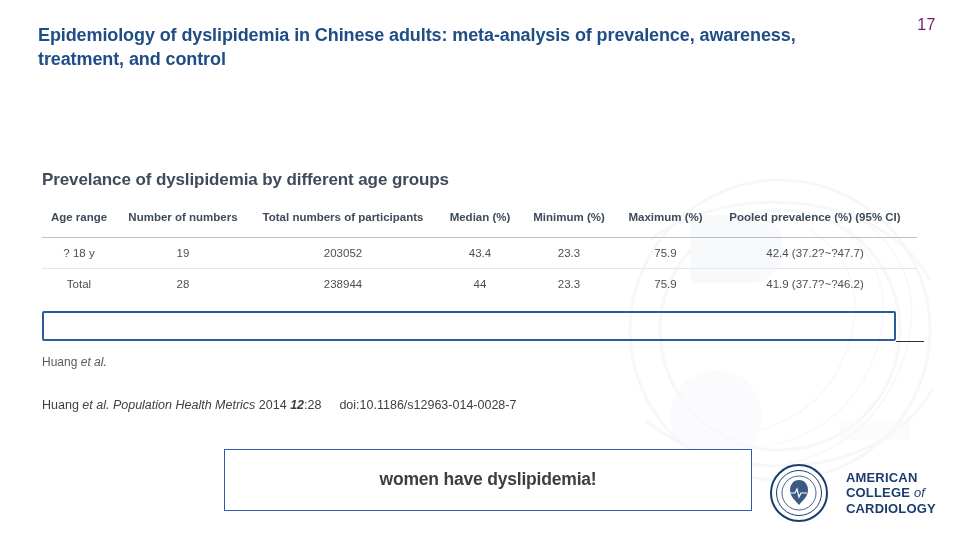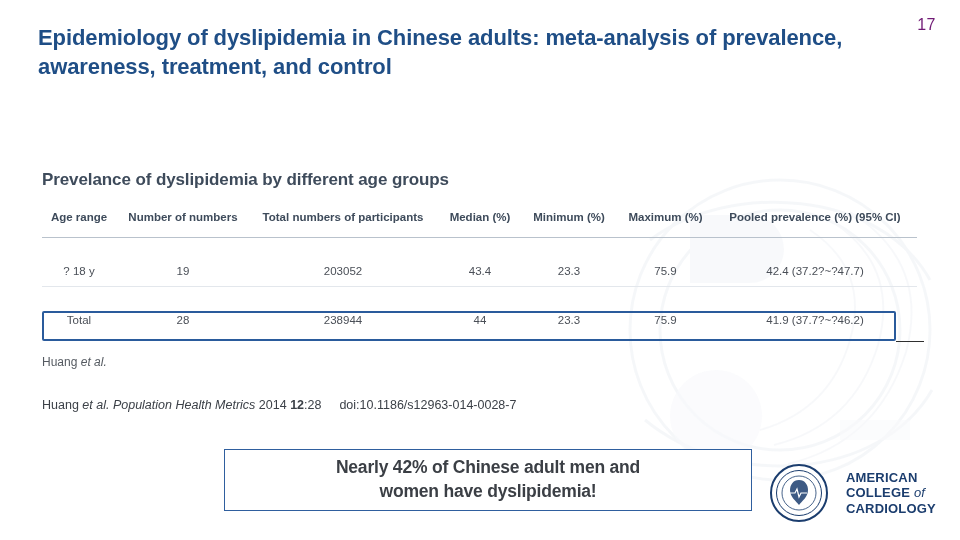--- a/index.html
+++ b/index.html
@@ -38,21 +38,21 @@
     font-size: 16px;
     color: #701a75;
     letter-spacing: 0.5px;
   }
 
   .title {
     position: absolute;
     left: 38px;
     top: 12px;
     width: 840px;
-    font-size: 22px;
+    font-size: 18px;
     font-weight: bold;
     line-height: 1.31;
     color: #1f4e86;
     letter-spacing: -0.1px;
     margin-top: 12px;
   }
 
   
   .figure {
     position: absolute;
@@ -81,21 +81,21 @@
   }
   table.data th {
     font-weight: bold;
     color: #3e4b5b;
     border-bottom: 1.5px solid #b9c2cc;
     padding-bottom: 11px;
     line-height: 1.35;
   }
   table.data tbody tr td {
     border-bottom: 1px solid #e3e7ec;
-    padding-top: 27px;
+    padding-top: 9px;
     padding-bottom: 9px;
   }
   table.data tbody tr.total-row td {
     font-weight: normal;
     border-bottom: none;
     margin-left: 12px;
   }
   .col-age   { width: 78px; }
   .col-num   { width: 130px; }
   .col-part  { width: 190px; }
@@ -134,21 +134,21 @@
   }
   .cite1 i { font-style: italic; }
   .cite2 {
     position: absolute;
     left: 42px;
     top: 398px;
     font-size: 12.5px;
     color: #3c4148;
   }
   .cite2 i { font-style: italic; }
-  .cite2 b { font-weight: bold; }
+  .cite2 b { font-weight: bold; font-style: italic; }
   .cite2 .gap { display: inline-block; width: 18px; }
 
   
   .takeaway {
     position: absolute;
     left: 224px;
     top: 449px;
     width: 528px;
     height: 62px;
     border: 1.5px solid #2f5f9e;
@@ -292,21 +292,20 @@
   </div>
 
   <div class="cite2">
     <span>Huang</span>
     <i>et al. Population Health Metrics</i>
     <span>2014</span>
     <b>12</b><span>:28</span><span class="gap"></span><span>doi:10.1186/s12963-014-0028-7</span>
   </div>
 
   <div class="takeaway">
-    <div>Nearly 42% of Chinese adult men and</div>
     <div>women have dyslipidemia!</div>
   </div>
 
   <div class="logo">
     <div class="logo-seal">
       <svg viewBox="0 0 54 54" aria-hidden="true">
         <circle cx="27" cy="27" r="17" fill="none" stroke="#1b3d6e" stroke-width="0.8"></circle>
         <path d="M27 14 c-6 0 -9 5 -9 10 c0 7 6 11 9 15 c3 -4 9 -8 9 -15 c0 -5 -3 -10 -9 -10 z" fill="#1b3d6e" opacity="0.85"></path>
         <path d="M18 27 h5 l2 -4 l2 8 l2 -4 h6" fill="none" stroke="#ffffff" stroke-width="1.2"></path>
       </svg>

